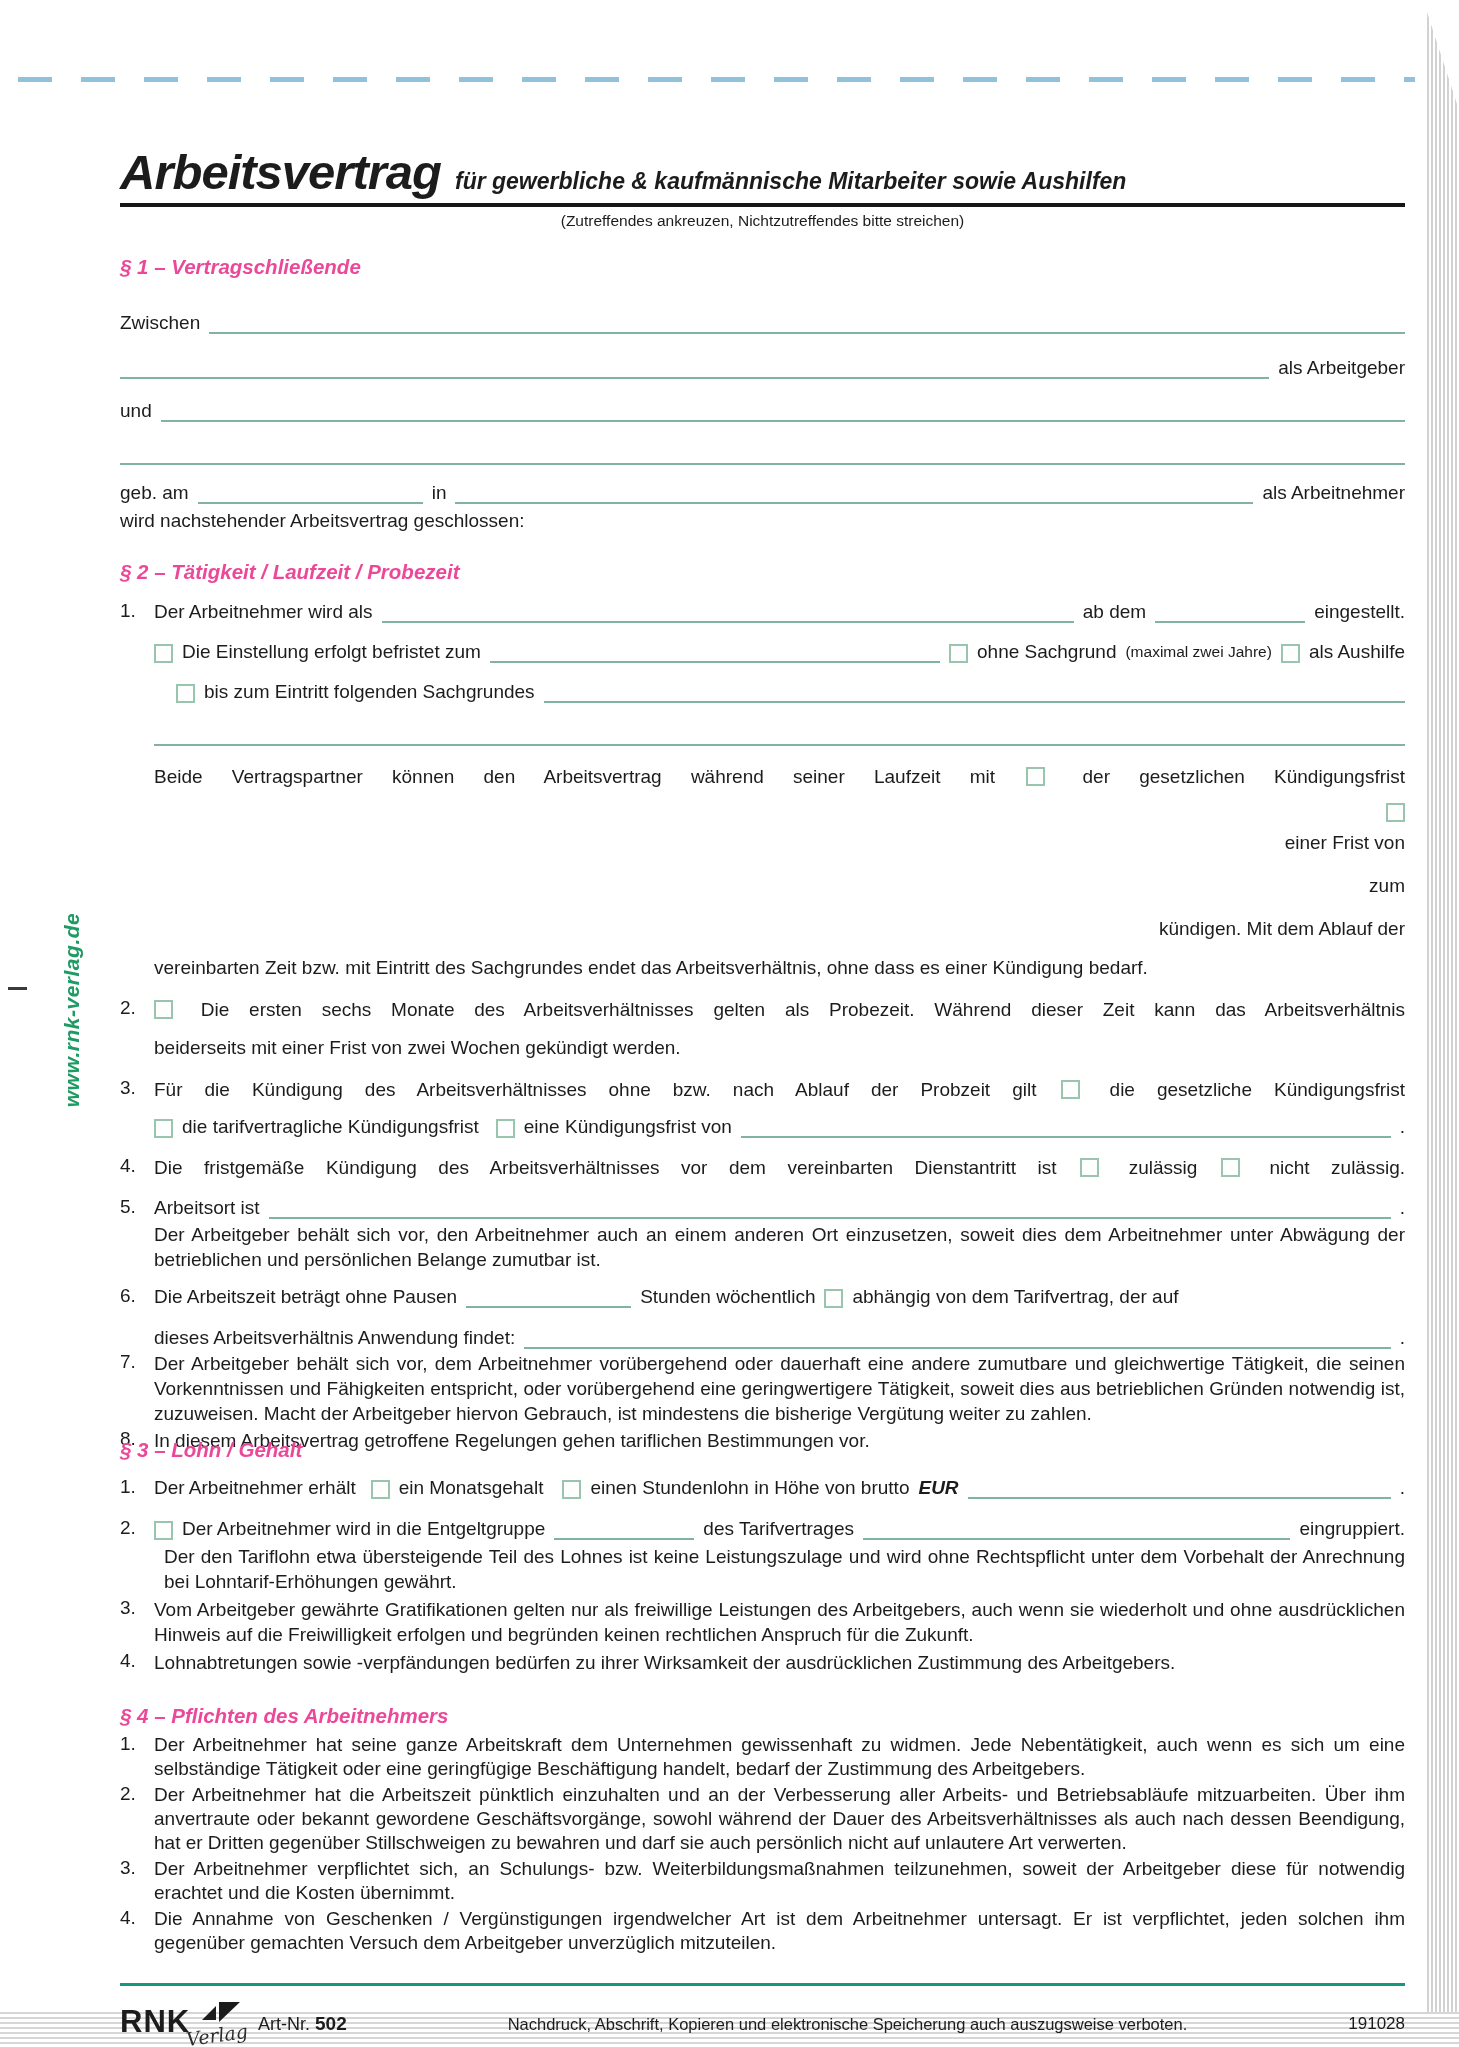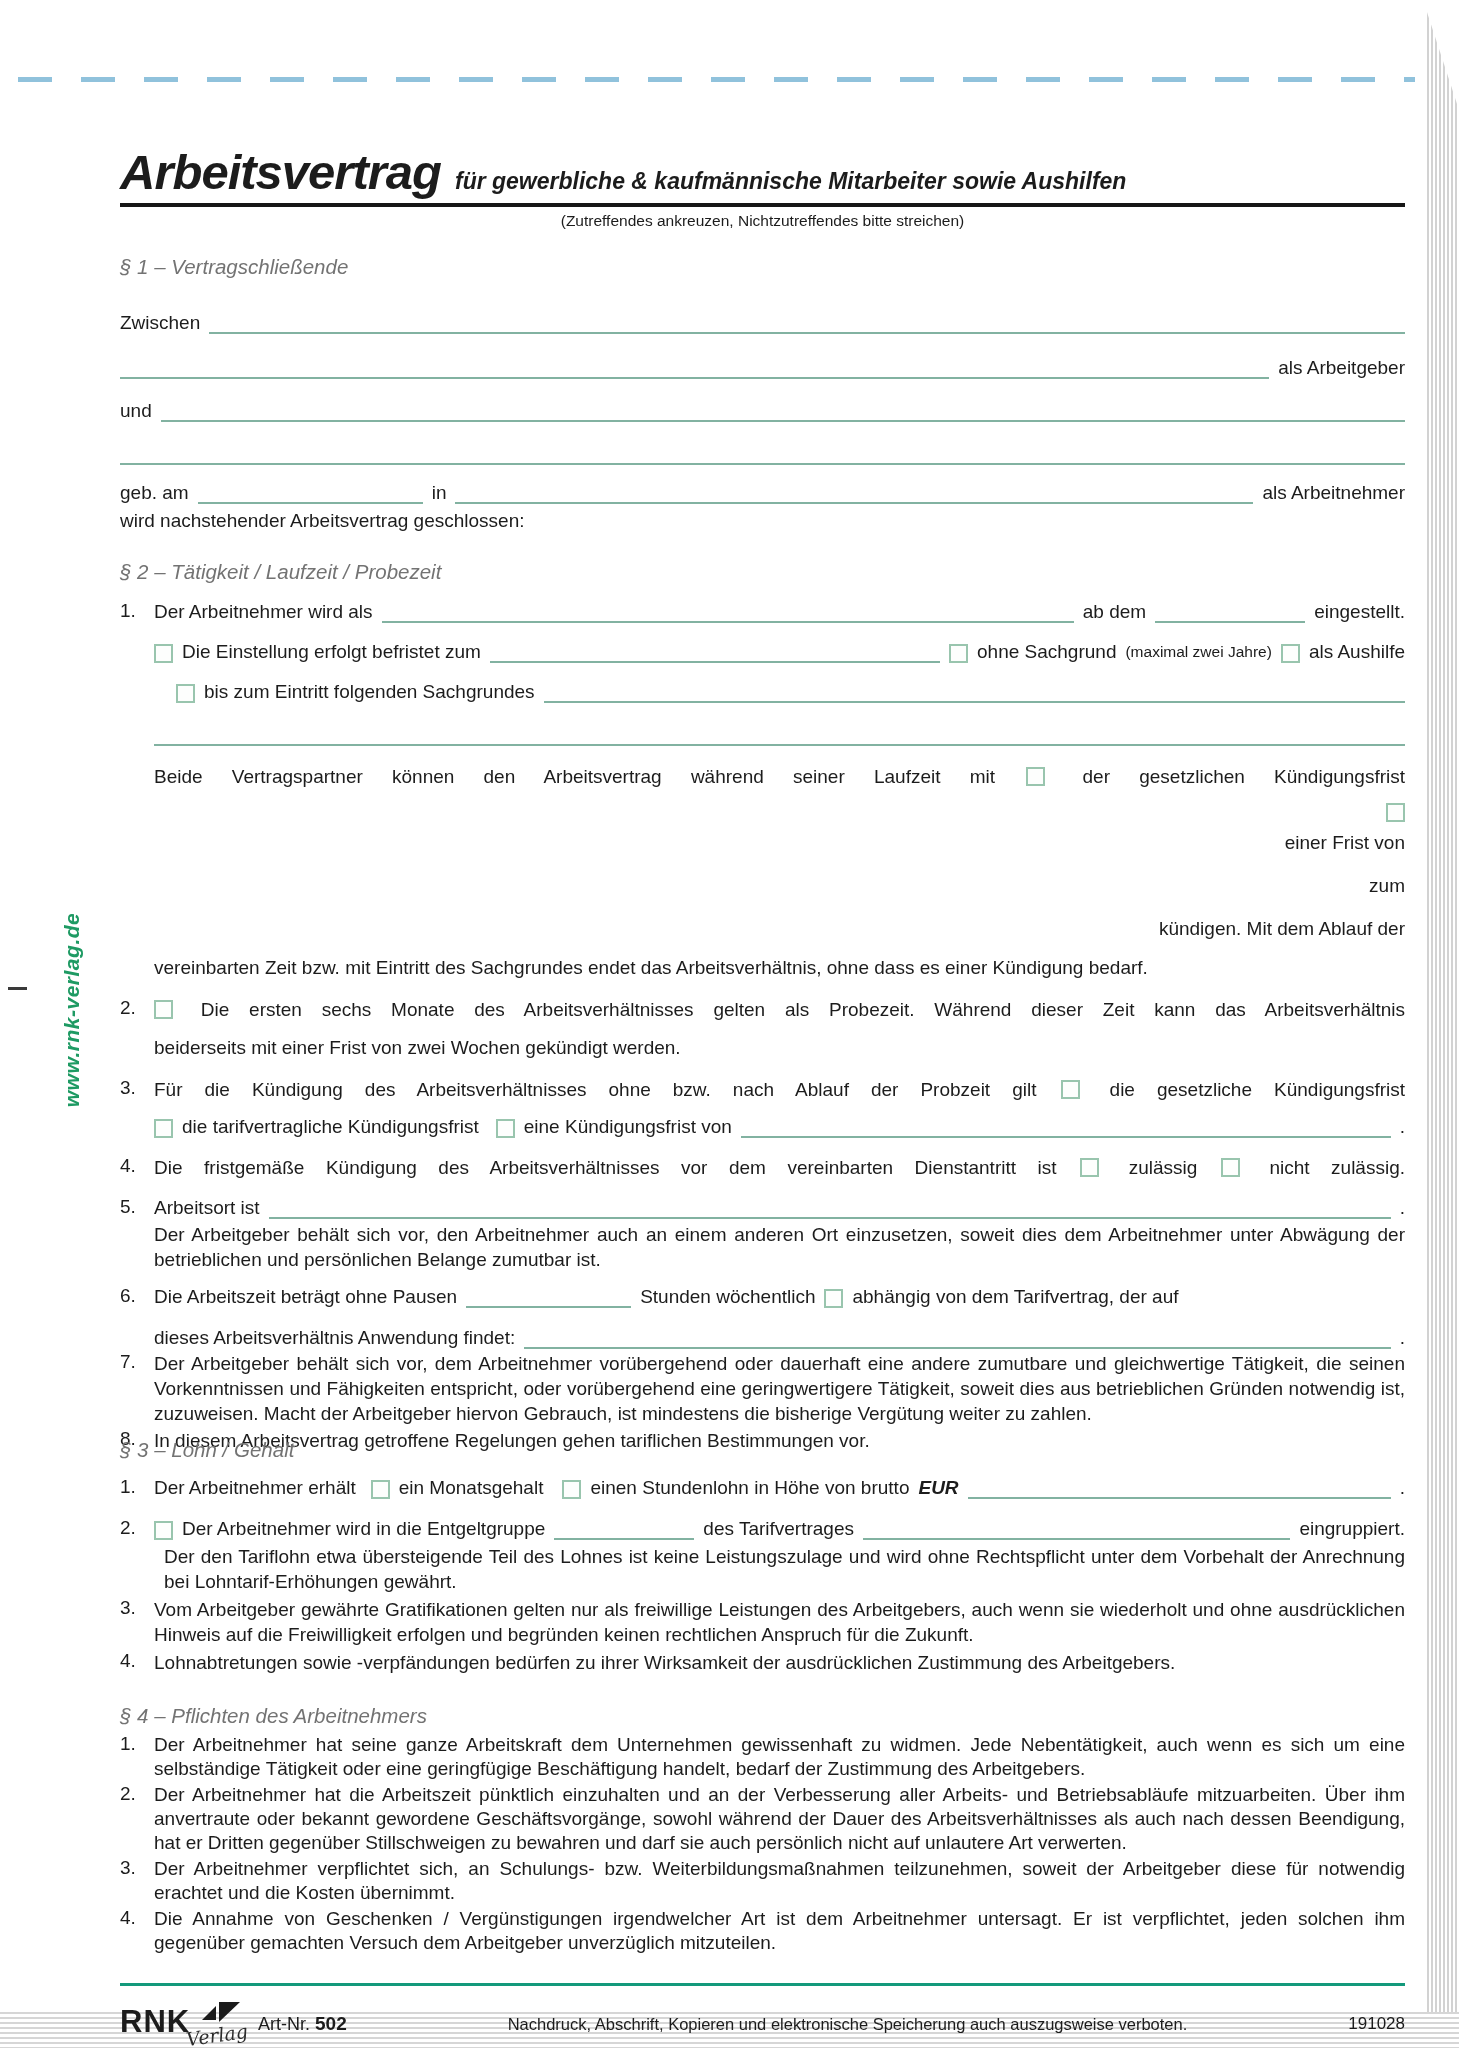--- a/index.html
+++ b/index.html
@@ -36,21 +36,21 @@
   .content{position:absolute;left:120px;right:54px;top:0;}
 
   
   .hdr{position:absolute;left:0;right:0;top:148px;}
   .title-row{display:flex;align-items:baseline;border-bottom:4px solid #161616;padding-bottom:6px;}
   .title{font-size:49px;font-weight:bold;font-style:italic;letter-spacing:-1px;line-height:1;}
   .subtitle{font-size:23px;font-weight:bold;font-style:italic;margin-left:14px;}
   .note{font-size:15.5px;margin-top:5px;text-align:center;}
 
   .sec{position:absolute;left:0;right:0;}
-  .heading{color:#737373;font-weight:normal;font-style:italic;font-size:20.5px;}
+  .heading{color:#ec4899;font-weight:bold;font-style:italic;font-size:20.5px;}
 
   
   .frow{display:flex;align-items:flex-end;gap:9px;font-size:19px;line-height:23px;}
   .fill{border-bottom:2px solid #82b2a1;height:19px;}
   .grow{flex:1 1 auto;}
   .lbl{white-space:nowrap;}
   .cb{
     flex:0 0 auto;display:inline-block;width:19px;height:19px;
     border:2px solid #99c5ae;background:#fdfefd;vertical-align:-3px;box-sizing:border-box;
   }

